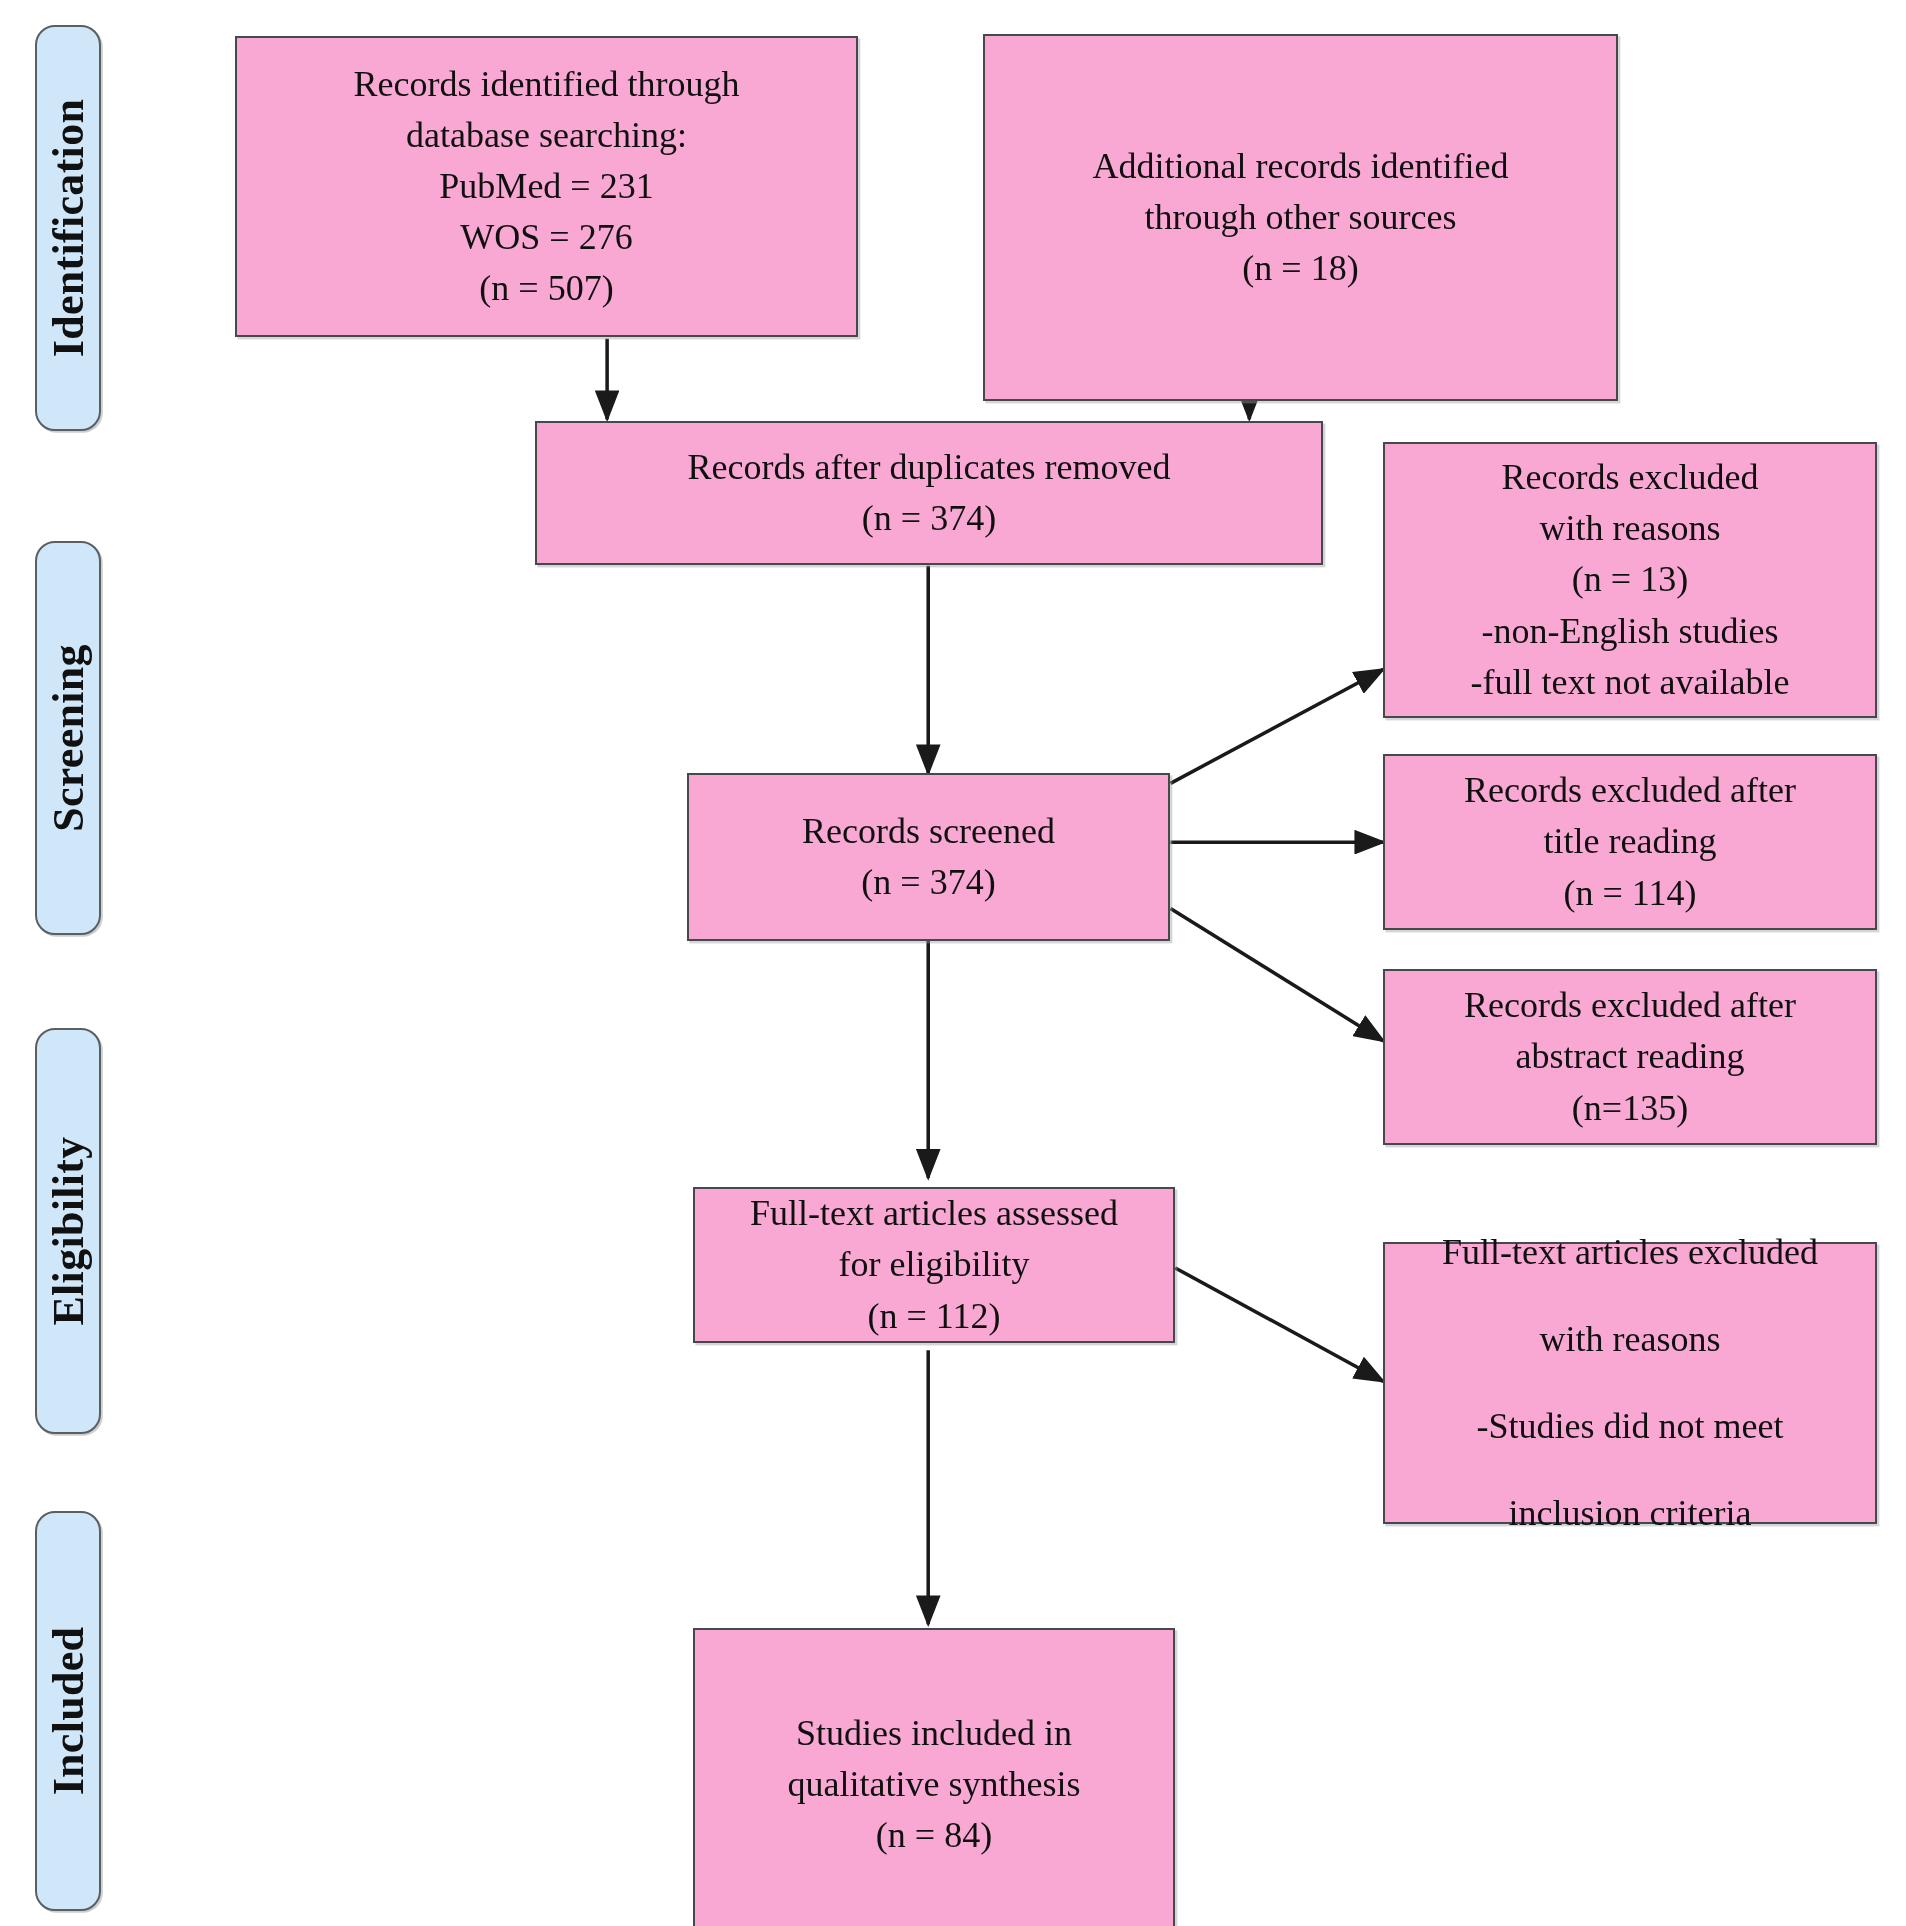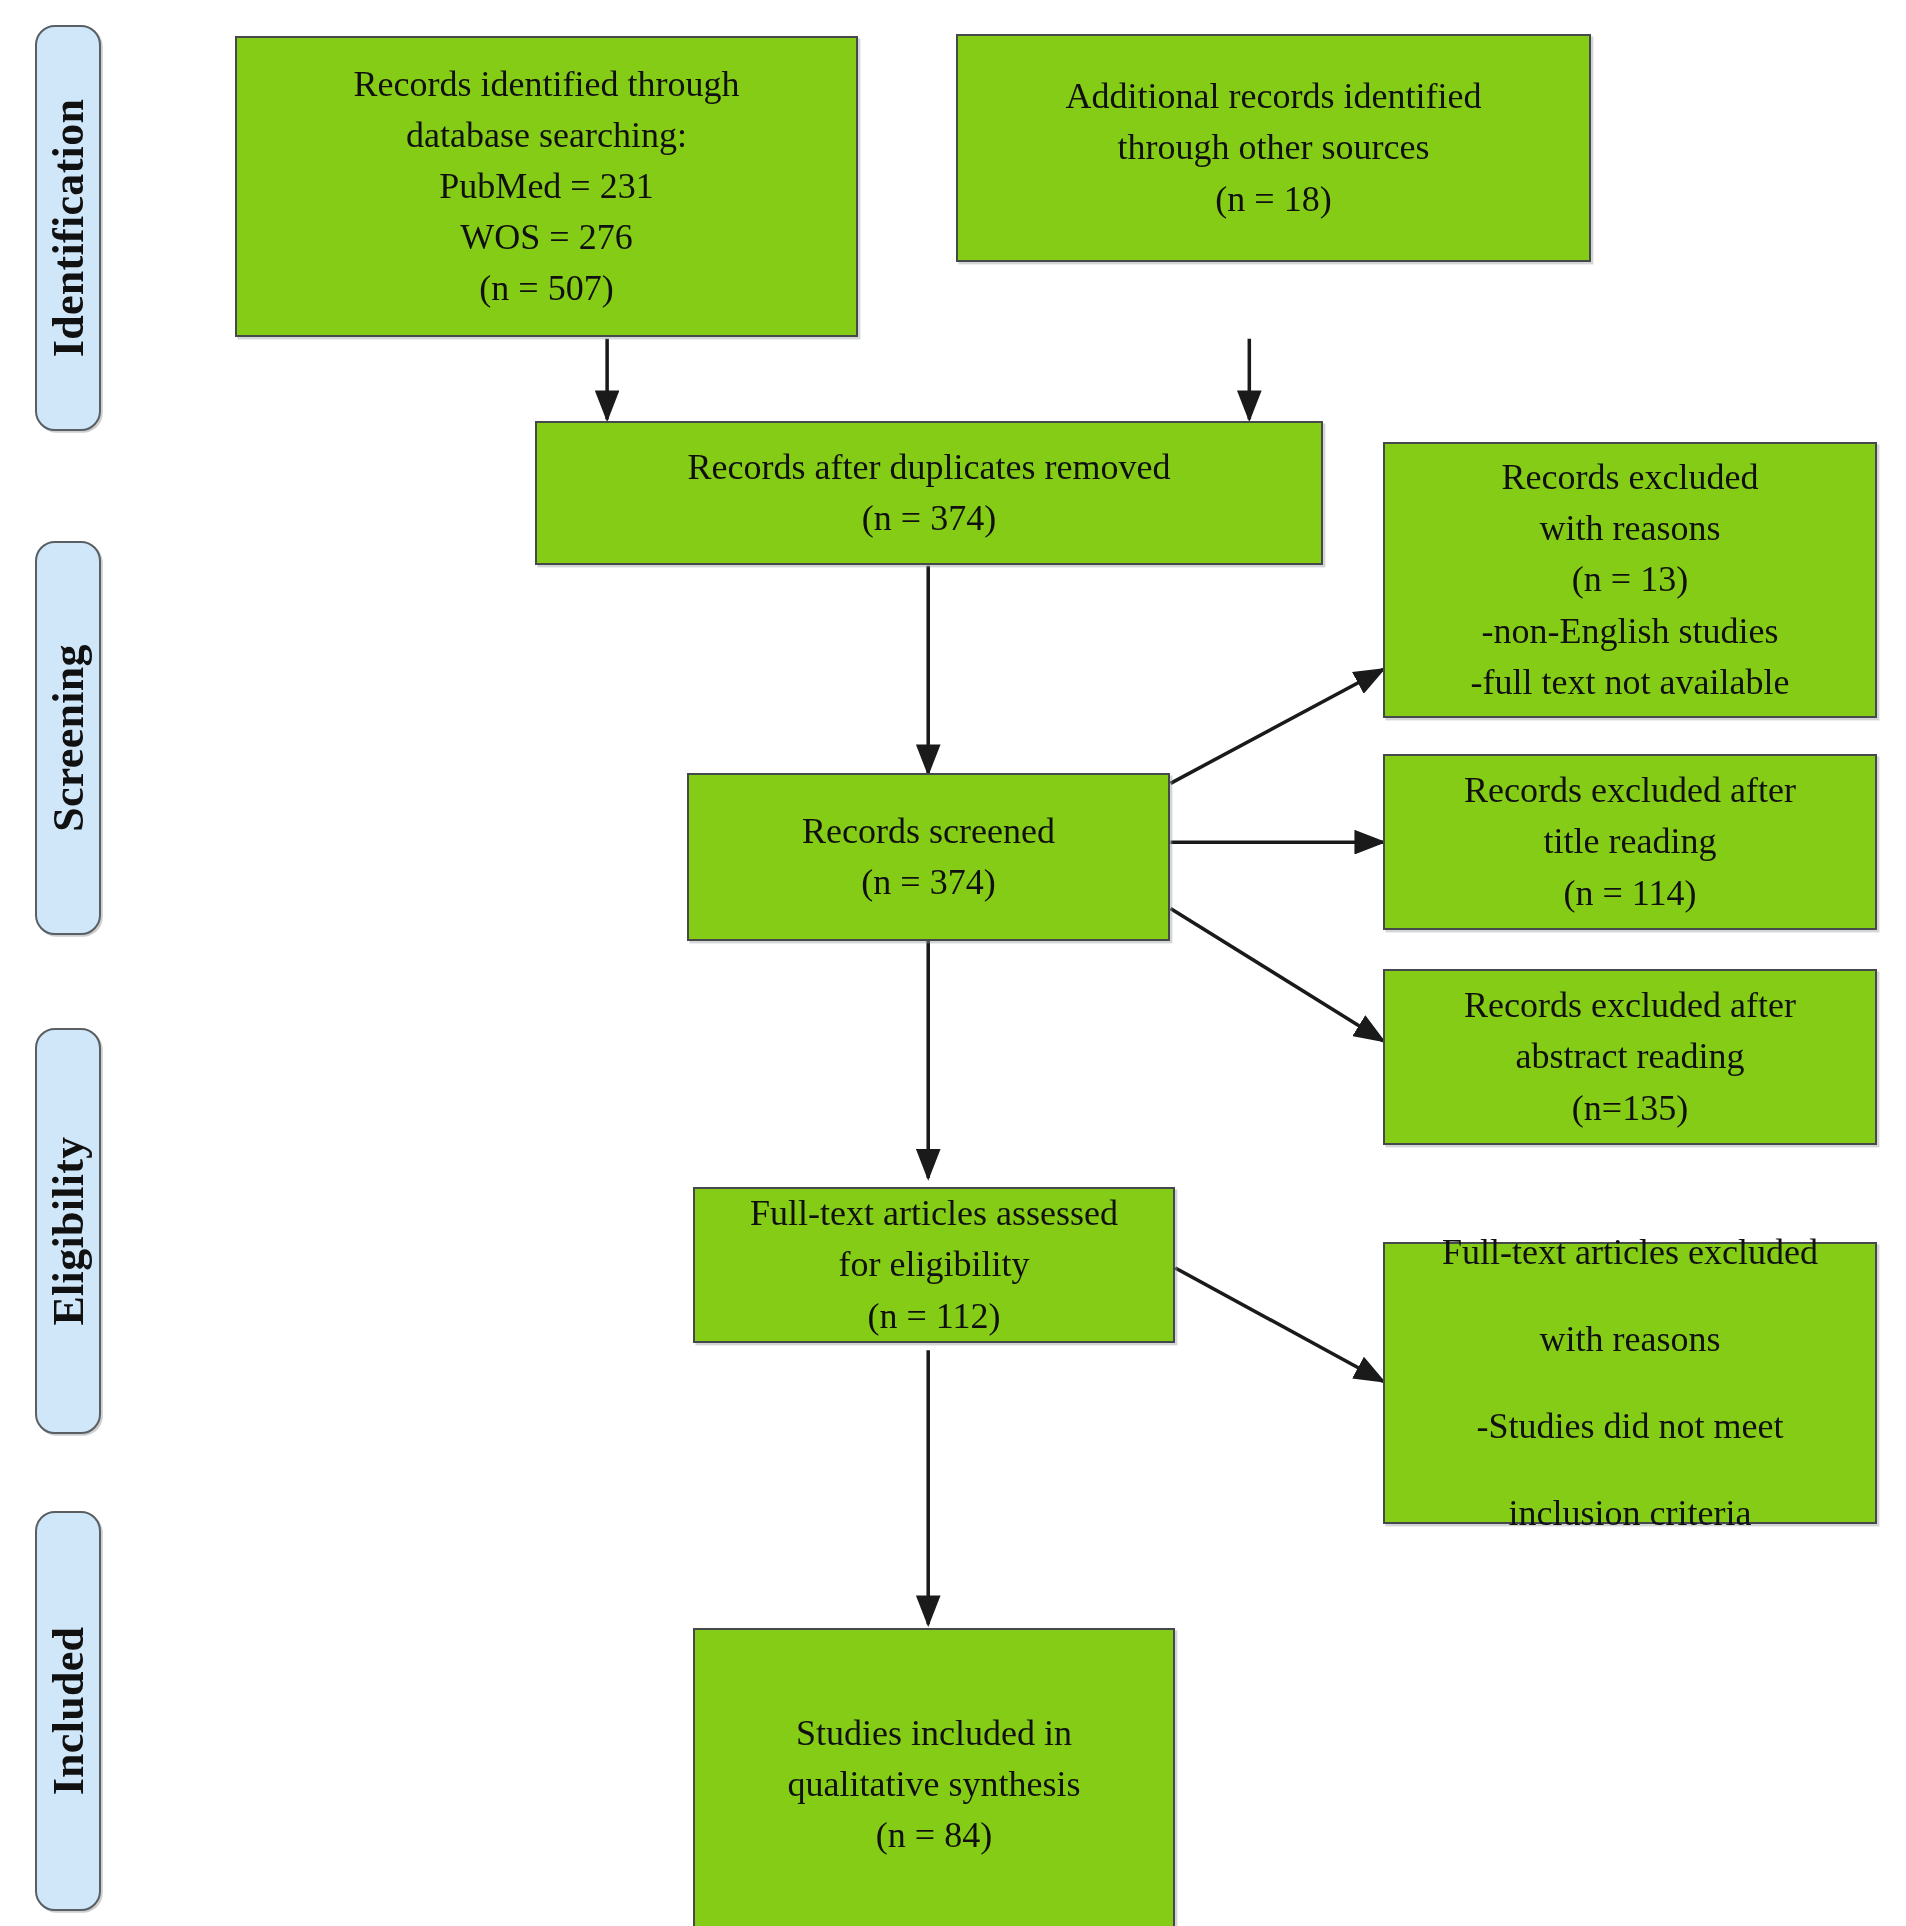--- a/index.html
+++ b/index.html
@@ -36,21 +36,21 @@
     font-size: 44px;
     font-weight: 700;
     color: #111111;
     letter-spacing: 0.3px;
   }
 
   
   .flow-box {
     position: absolute;
     box-sizing: border-box;
-    background: #84cc16;
+    background: #f9a8d4;
     border: 2.4px solid #45494c;
     box-shadow: 2.4px 2.4px 0 rgba(150,155,160,0.42);
     display: flex;
     flex-direction: column;
     align-items: center;
     justify-content: center;
     padding: 5.9px 10.6px;
   }
   .flow-line {
     display: block;
@@ -122,21 +122,21 @@
   </div>
 
   <div class="flow-box" style="left:235px; top:36px; width:623px; height:301px;">
     <span class="flow-line">Records identified through</span>
     <span class="flow-line">database searching:</span>
     <span class="flow-line">PubMed = 231</span>
     <span class="flow-line">WOS = 276</span>
     <span class="flow-line">(n = 507)</span>
   </div>
 
-  <div class="flow-box" style="left:956px; top:34px; width:635px; height:228px;">
+  <div class="flow-box" style="left:983px; top:34px; width:635px; height:367px;">
     <span class="flow-line">Additional records identified</span>
     <span class="flow-line">through other sources</span>
     <span class="flow-line">(n = 18)</span>
   </div>
 
   <div class="flow-box" style="left:535px; top:421px; width:788px; height:144px;">
     <span class="flow-line">Records after duplicates removed</span>
     <span class="flow-line">(n = 374)</span>
   </div>
 

